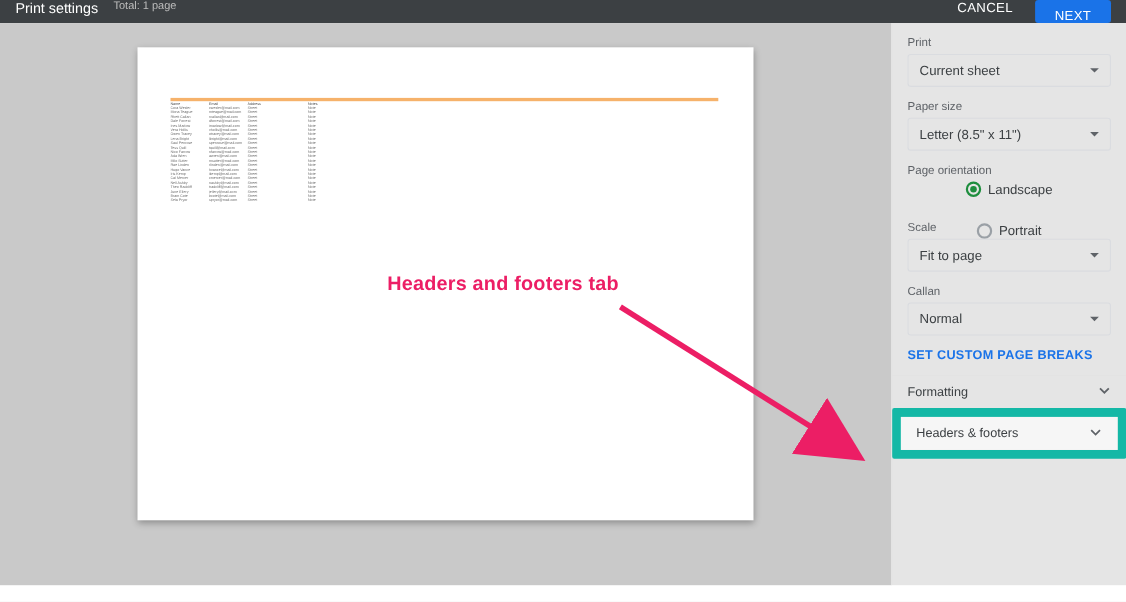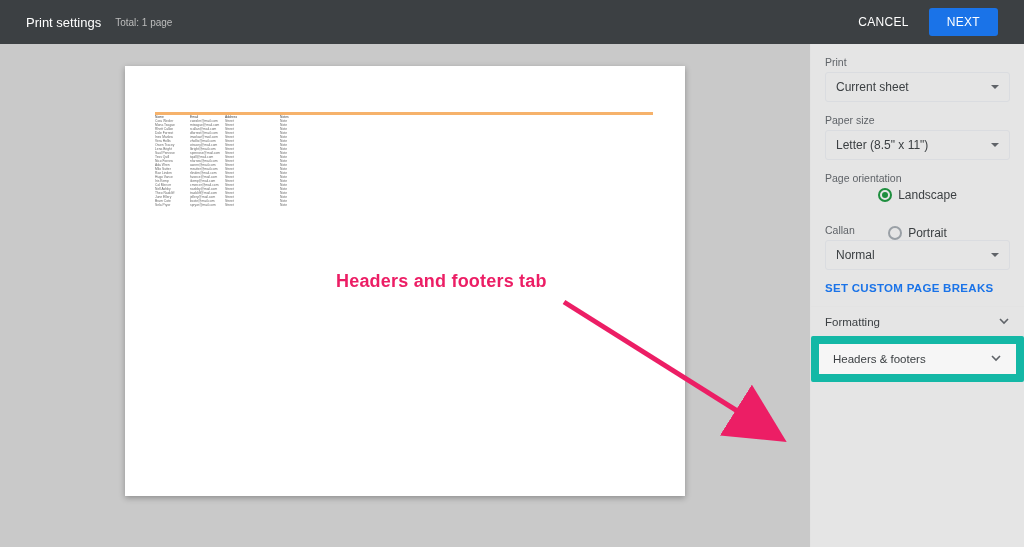--- a/index.html
+++ b/index.html
@@ -1,19 +1,19 @@
 <!DOCTYPE html>
 <html><head>
 <meta charset="utf-8">
 <style>
   * { margin: 0; padding: 0; box-sizing: border-box; }
   html, body { width: 1024px; height: 547px; font-family: Arial, 'Helvetica Neue', Helvetica, sans-serif; overflow: hidden; background: #fff; }
   .topbar {
-    height: 44px; width: 100%; background: #3c4043; color: #fff;
-    display: flex; align-items: center; padding: 0 26px;
+    height: 21px; width: 100%; background: #3c4043; color: #fff;
+    display: flex; padding: 0 14px;
   }
   .topbar-title { font-size: 13px; font-weight: 500; }
   .topbar-total { font-size: 10px; color: #bdbdbd; margin-left: 14px; }
   .topbar-spacer { flex: 1; }
   .topbar-cancel {
     font-size: 12px; font-weight: 500; letter-spacing: .3px; color: #fff;
     padding: 0 14px; cursor: pointer;
   }
   .topbar-next {
     font-size: 12px; font-weight: 500; letter-spacing: .3px; color: #fff;
@@ -37,21 +37,21 @@
     display: flex; flex-direction: column;
   }
   .sheet-row { display: flex; height: 4px; }
   .sheet-cell { font-size: 3.3px; line-height: 4px; color: #6a6a6a; overflow: hidden; white-space: nowrap; }
   .c1 { width: 35px; }
   .c2 { width: 35px; }
   .c3 { width: 55px; }
   .c4 { width: 55px; }
   .sheet-cell.head { color: #444; }
   .annotation-text {
-    position: absolute; top: 227px; left: 336px;
+    position: absolute; top: 227px; left: 352px;
     color: #ec1e65; font-size: 18px; font-weight: 700; letter-spacing: .2px;
     text-shadow: 0 0 2px #fff, 0 0 2px #fff;
   }
   .annotation-arrow {
     position: absolute; top: 250px; left: 556px; width: 240px; height: 160px;
     pointer-events: none;
   }
 
   .sidebar {
     width: 214px; height: 100%; background: #e5e5e5;
@@ -292,20 +292,27 @@
           <span class="radio checked"></span>
           <span class="radio-label">Landscape</span>
         </div>
         <div class="radio-option">
           <span class="radio unchecked"></span>
           <span class="radio-label">Portrait</span>
         </div>
       </div>
     </div>
 
+    <div class="field-group">
+      <div class="field-label">Scale</div>
+      <div class="select">
+        <span>Fit to page</span>
+        <span class="select-caret"></span>
+      </div>
+    </div>
 
     <div class="field-group">
       <div class="field-label">Callan</div>
       <div class="select">
         <span>Normal</span>
         <span class="select-caret"></span>
       </div>
     </div>
 
     <div class="link-button">SET CUSTOM PAGE BREAKS</div>

